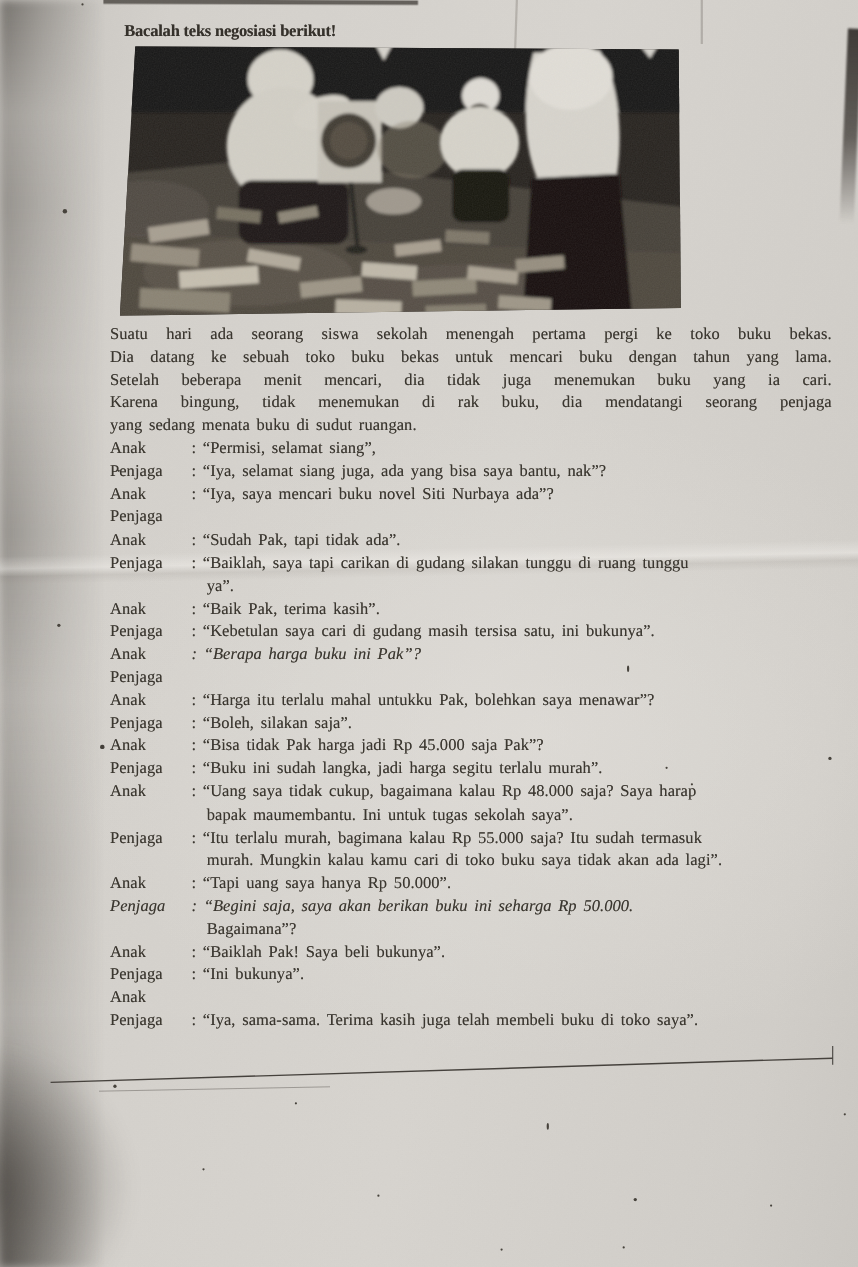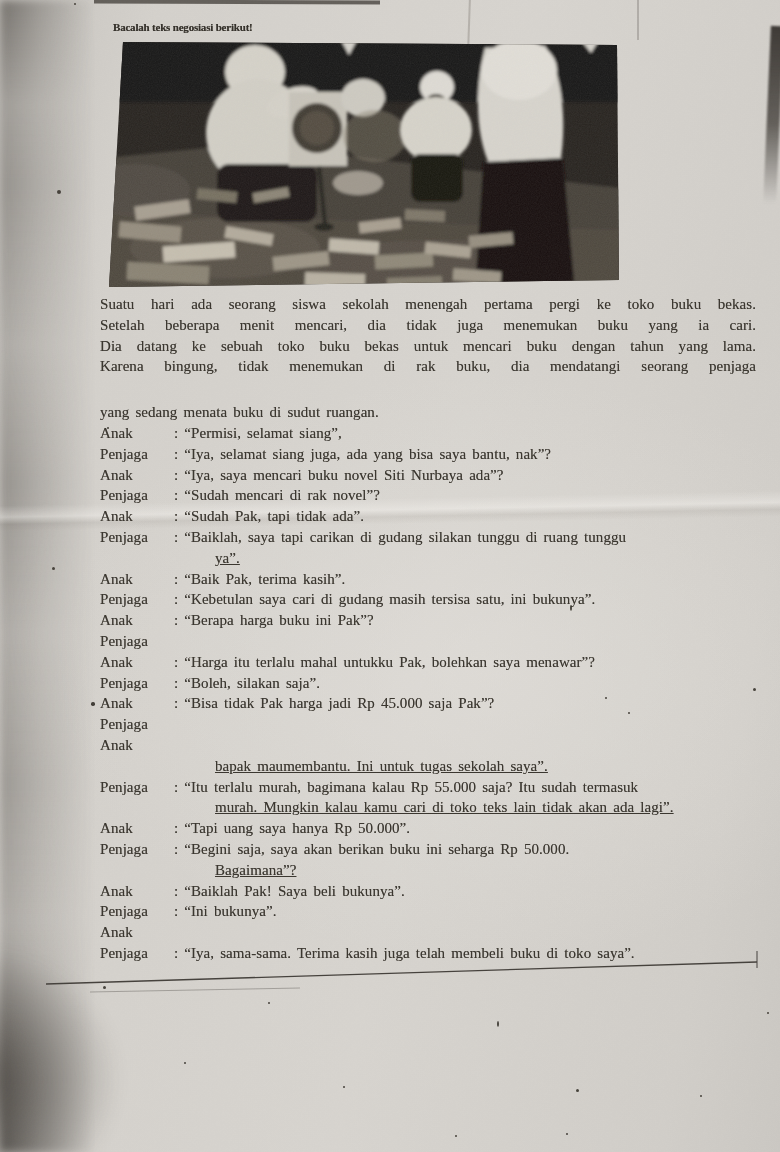--- a/index.html
+++ b/index.html
@@ -34,38 +34,38 @@
     background:linear-gradient(to bottom,#3e3a36,rgba(62,58,53,.75) 55%,rgba(62,58,53,0));
     transform:rotate(2.5deg);filter:blur(.8px);}
   .crease-h{position:absolute;left:0;top:498px;width:790px;height:26px;pointer-events:none;
     background:linear-gradient(to bottom,rgba(0,0,0,0),rgba(250,248,244,.38) 45%,rgba(110,104,96,.10) 72%,rgba(0,0,0,0));
     transform:rotate(-1.1deg);}
   .vcrease1{position:absolute;left:468px;top:0;width:2px;height:50px;background:rgba(96,91,84,.28);transform:rotate(2deg);}
   .vcrease2{position:absolute;left:637px;top:0;width:2px;height:40px;background:rgba(96,91,84,.30);}
   .speckle{position:absolute;display:block;background:#46423b;border-radius:50%;}
   
   .title{
-    position:absolute;left:113px;top:21px;font-weight:bold;font-size:11px;
+    position:absolute;left:113px;top:21px;font-weight:bold;font-size:15px;
     letter-spacing:-.2px;color:#34302a;text-shadow:0 0 .5px rgba(52,48,42,.6);
   }
   
   .photo{position:absolute;left:105px;top:40px;width:516px;height:250px;}
   
   .textblock{
     position:absolute;left:100px;top:294px;width:656px;
     font-size:15px;line-height:20.8px;letter-spacing:.05px;word-spacing:2.3px;
     text-shadow:0 0 .5px rgba(58,54,47,.55);
   }
   .pline{text-align:justify;text-align-last:justify;white-space:normal;}
-  .pline.last{text-align-last:auto;margin-top:25px;}
+  .pline.last{text-align-last:auto;}
   .drow{display:flex;position:relative;}
   .speaker{flex:0 0 74px;}
   .dtext{white-space:nowrap;}
-  .dcont{margin-left:115px;white-space:nowrap;text-decoration:underline;}
-  .it{}
+  .dcont{margin-left:88px;white-space:nowrap;}
+  .it{font-style:italic;}
   .drow.bullet::before{content:'';position:absolute;left:-9px;top:9px;width:3.5px;height:3.5px;border-radius:50%;background:#413d37;}
   
   .rule-svg{position:absolute;left:0;top:942px;width:780px;height:70px;}
   .grain{position:absolute;left:0;top:0;width:780px;height:1152px;pointer-events:none;opacity:.5;}
 </style>
 </head>
 <body>
 
 <div class="page">
 
@@ -170,40 +170,39 @@
           <rect x="148" y="150" width="36" height="10" fill="#8c8576" transform="rotate(-10 166 155)"></rect>
           <rect x="92" y="150" width="40" height="11" fill="#766f61" transform="rotate(6 112 155)"></rect>
         </g>
       </g>
       <rect x="0" y="0" width="516" height="250" filter="url(#pnoise)" opacity="0.5"></rect>
     </g>
   </svg>
 
   <div class="textblock">
     <div class="pline">Suatu hari ada seorang siswa sekolah  menengah pertama pergi ke toko buku bekas.</div>
+    <div class="pline">Dia datang ke sebuah toko buku bekas untuk mencari buku dengan tahun yang lama.</div>
     <div class="pline">Setelah beberapa menit mencari, dia tidak juga menemukan buku yang ia cari.</div>
-    <div class="pline">Dia datang ke sebuah toko buku bekas untuk mencari buku dengan tahun yang lama.</div>
     <div class="pline">Karena bingung, tidak menemukan di rak buku, dia mendatangi seorang penjaga</div>
     <div class="pline last">yang sedang menata buku di sudut ruangan.</div>
     <div id="dialogue">
         <div class="drow">
           <span class="speaker">Anak</span>
           <span class="dtext">: “Permisi, selamat siang”,</span>
         </div>
         <div class="drow">
           <span class="speaker">Penjaga</span>
           <span class="dtext">: “Iya, selamat siang juga, ada yang bisa saya bantu, nak”?</span>
         </div>
         <div class="drow">
           <span class="speaker">Anak</span>
           <span class="dtext">: “Iya, saya mencari buku novel Siti Nurbaya ada”?</span>
         </div>
         <div class="drow">
           <span class="speaker">Penjaga</span>
-          <span class="dtext">: “Sudah mencari di rak novel”?</span>
         </div>
         <div class="drow">
           <span class="speaker">Anak</span>
           <span class="dtext">: “Sudah Pak, tapi tidak ada”.</span>
         </div>
         <div class="drow">
           <span class="speaker">Penjaga</span>
           <span class="dtext">: “Baiklah, saya tapi carikan di gudang silakan tunggu di ruang tunggu</span>
         </div>
         <div class="dcont">ya”.</div>
@@ -229,30 +228,32 @@
         <div class="drow">
           <span class="speaker">Penjaga</span>
           <span class="dtext">: “Boleh, silakan saja”.</span>
         </div>
         <div class="drow bullet">
           <span class="speaker">Anak</span>
           <span class="dtext">: “Bisa tidak Pak harga jadi Rp 45.000 saja Pak”?</span>
         </div>
         <div class="drow">
           <span class="speaker">Penjaga</span>
-        </div>
-        <div class="drow">
-          <span class="speaker">Anak</span>
+          <span class="dtext">: “Buku ini sudah langka, jadi harga segitu terlalu murah”.</span>
+        </div>
+        <div class="drow">
+          <span class="speaker">Anak</span>
+          <span class="dtext">: “Uang saya tidak cukup, bagaimana kalau Rp 48.000 saja? Saya harap</span>
         </div>
         <div class="dcont">bapak maumembantu. Ini untuk tugas sekolah saya”.</div>
         <div class="drow">
           <span class="speaker">Penjaga</span>
           <span class="dtext">: “Itu terlalu murah, bagimana kalau Rp 55.000 saja? Itu sudah termasuk</span>
         </div>
-        <div class="dcont">murah. Mungkin kalau kamu cari di toko teks lain tidak akan ada lagi”.</div>
+        <div class="dcont">murah. Mungkin kalau kamu cari di toko buku saya tidak akan ada lagi”.</div>
         <div class="drow">
           <span class="speaker">Anak</span>
           <span class="dtext">: “Tapi uang saya hanya Rp 50.000”.</span>
         </div>
         <div class="drow">
           <span class="speaker it">Penjaga</span>
           <span class="dtext it">: “Begini saja, saya akan berikan buku ini seharga Rp 50.000.</span>
         </div>
         <div class="dcont">Bagaimana”?</div>
         <div class="drow">

